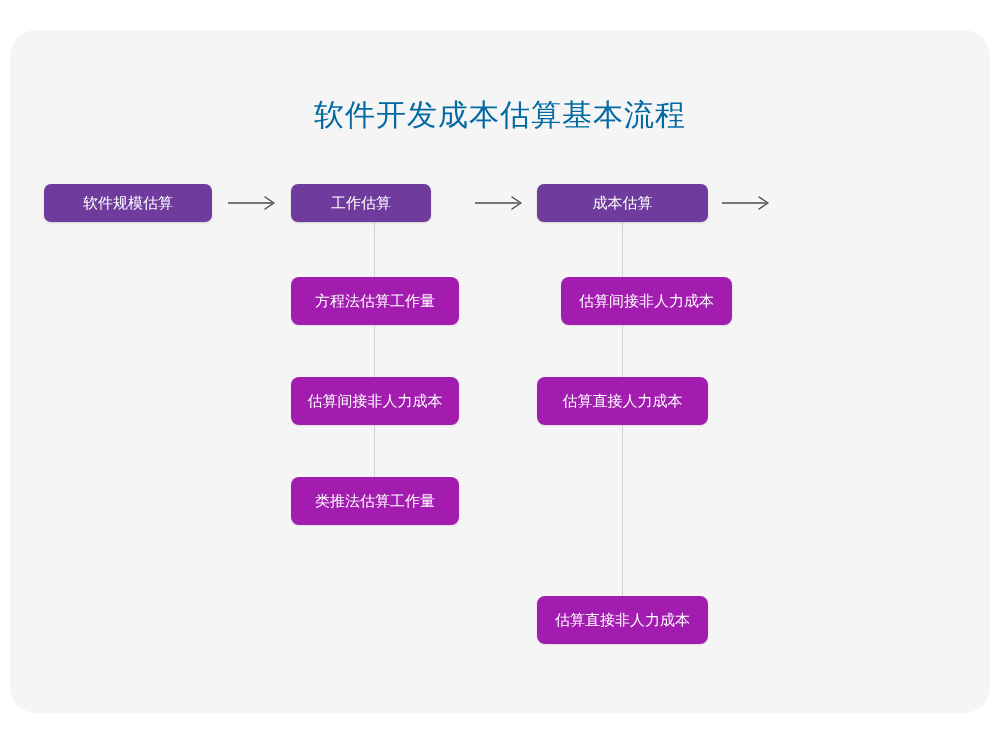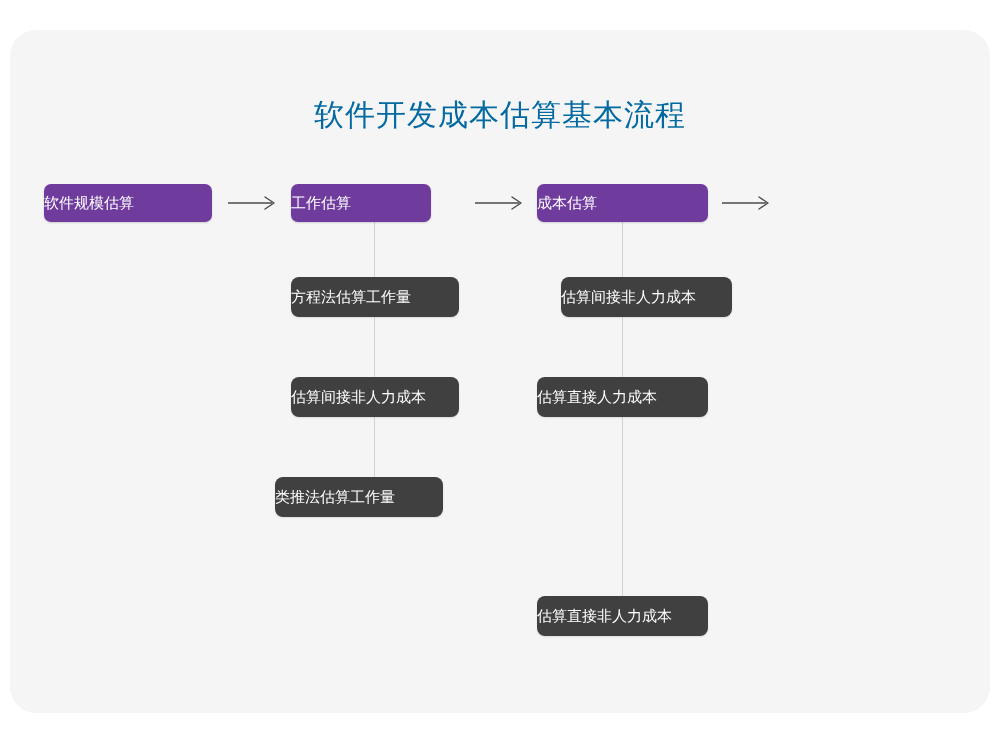--- a/index.html
+++ b/index.html
@@ -43,34 +43,34 @@
   .conn-line {
     position: absolute;
     width: 1px;
     background: #d2d2d2;
   }
   .node {
     position: absolute;
     box-sizing: border-box;
     display: flex;
     align-items: center;
-    justify-content: flex-start;
+    justify-content: center;
     border-radius: 7px;
     color: #ffffff;
     white-space: nowrap;
   }
   .node.primary {
     background: #6f3c9e;
     height: 38px;
     font-size: 15px;
     box-shadow: 0 1px 2px rgba(0,0,0,0.16);
   }
   .node.sub {
-    background: #404040;
-    height: 40px;
+    background: #a21caf;
+    height: 48px;
     font-size: 15px;
     border-radius: 8px;
     box-shadow: 0 1px 2px rgba(0,0,0,0.10);
   }
   .arrow {
     position: absolute;
     height: 22px;
     display: flex;
     align-items: center;
   }
@@ -119,21 +119,21 @@
     <span>成本估算</span>
   </div>
 
 
   <div class="node sub" style="left:291px; top:277px; width:168px;">
     <span>方程法估算工作量</span>
   </div>
   <div class="node sub" style="left:291px; top:377px; width:168px;">
     <span>估算间接非人力成本</span>
   </div>
-  <div class="node sub" style="left:275px; top:477px; width:168px;">
+  <div class="node sub" style="left:291px; top:477px; width:168px;">
     <span>类推法估算工作量</span>
   </div>
 
   <div class="node sub" style="left:537px; top:277px; width:171px;margin-left:24px;">
     <span>估算间接非人力成本</span>
   </div>
   <div class="node sub" style="left:537px; top:377px; width:171px;">
     <span>估算直接人力成本</span>
   </div>
   <div class="node sub" style="left:537px; top:596px; width:171px;">

